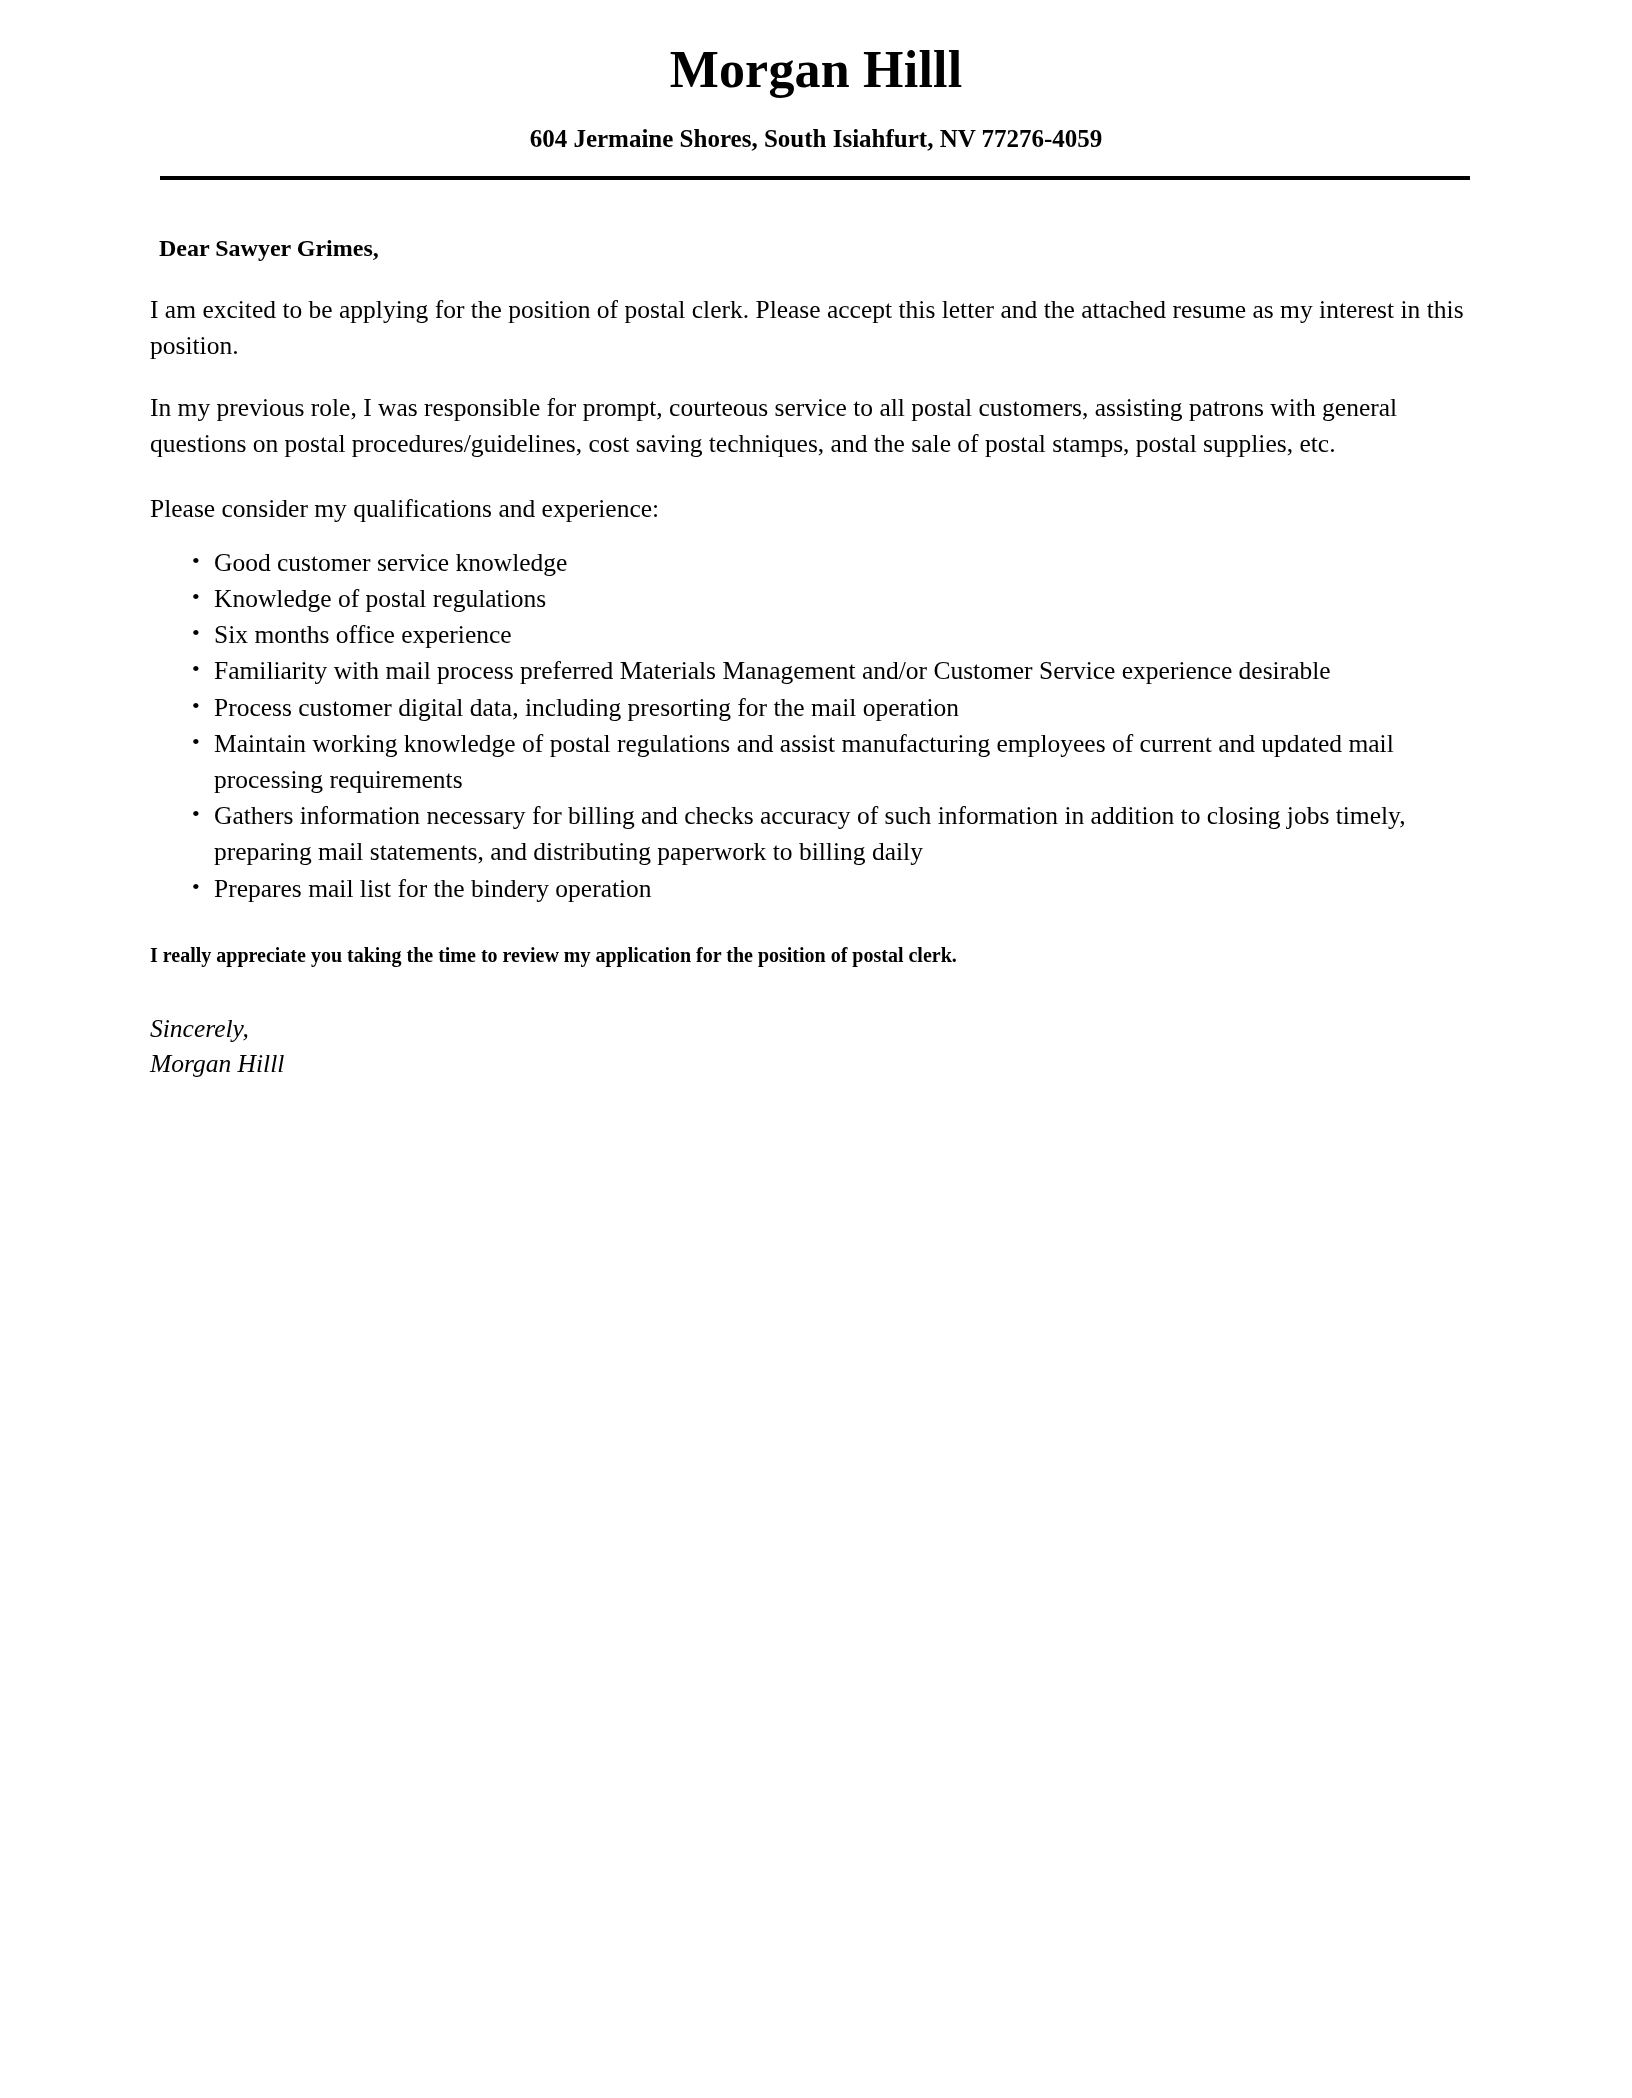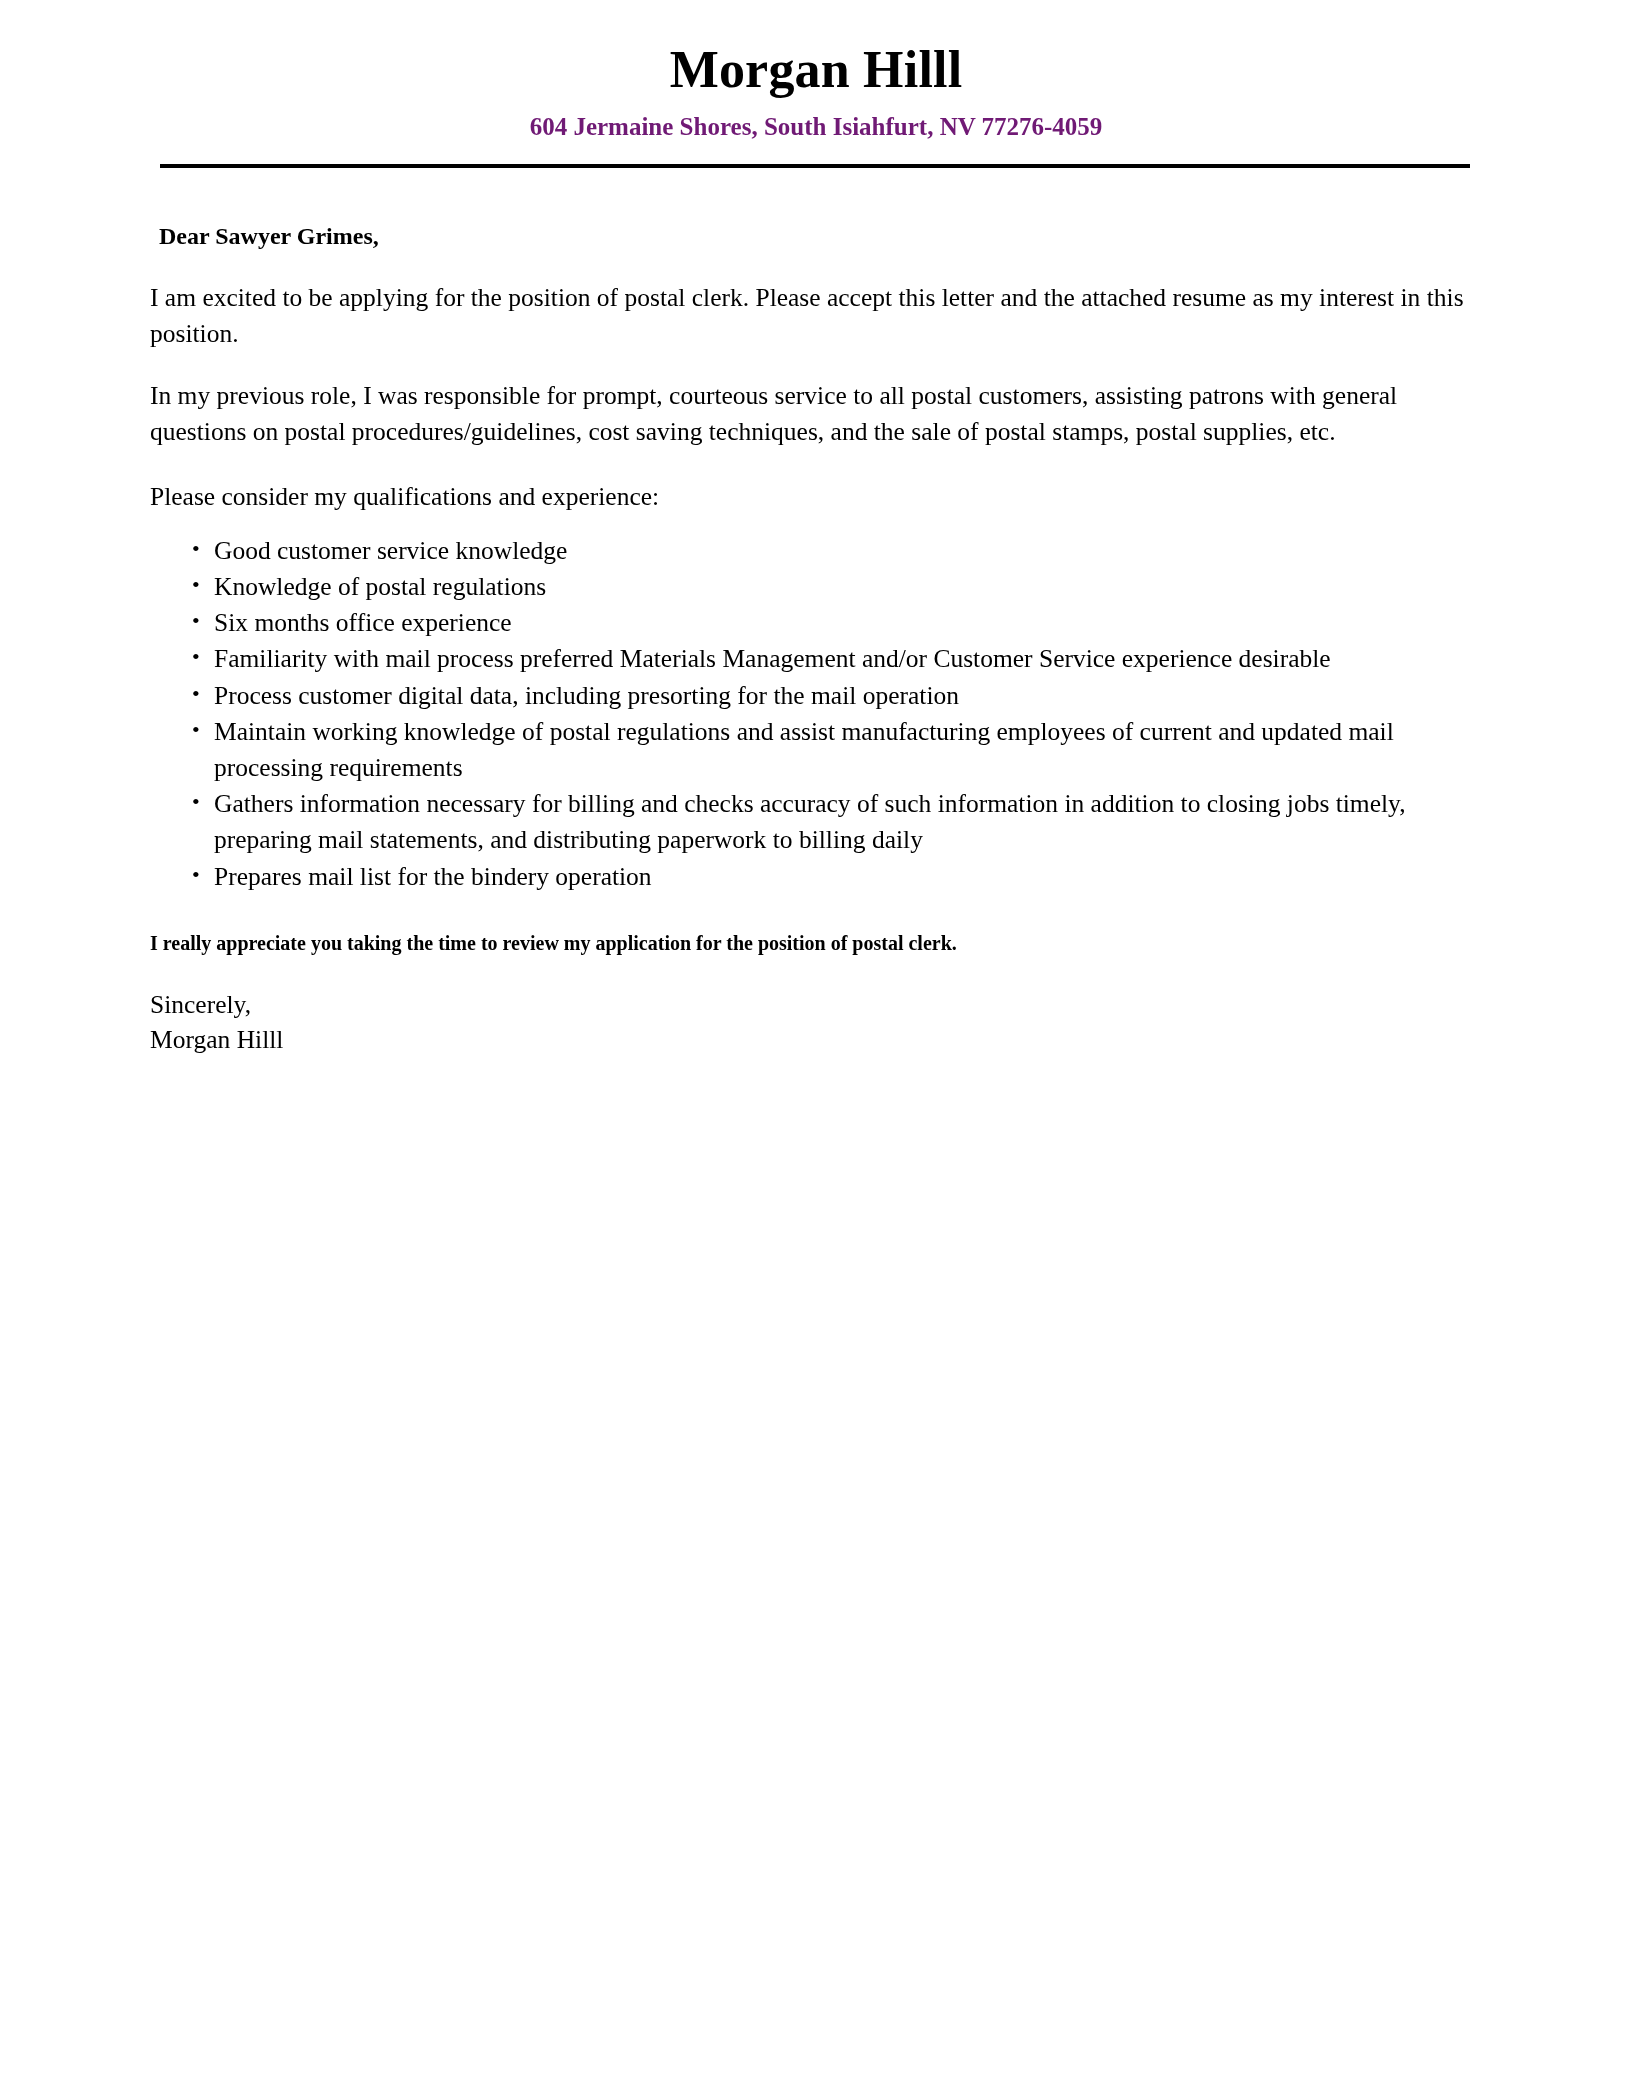--- a/index.html
+++ b/index.html
@@ -36,22 +36,22 @@
     color: #000000;
     margin: 0;
   }
 
   .letterhead-address {
     text-align: center;
     font-family: "Liberation Serif", "DejaVu Serif", serif;
     font-weight: bold;
     font-size: 25px;
     line-height: 1.2;
-    color: #701a75;
-    margin: 14px 0 0 0;
+    color: #000000;
+    margin: 26px 0 0 0;
   }
 
   .letterhead-rule {
     margin: 22px 0 0 0;
     height: 0;
     border: 0;
     border-top: 4px solid #000000;
     margin-left: 160px;
     margin-right: 162px;
   }
@@ -104,21 +104,22 @@
   }
 
   .closing-statement {
     font-weight: bold;
     margin: 34px 0 0 0;
     font-size: 20px;
     line-height: 1.4;
   }
 
   .signoff {
-    margin: 30px 0 0 0;
+    margin: 42px 0 0 0;
+    font-style: italic;
   }
 
   .signoff-line {
     margin: 0;
     line-height: 1.38;
   }
 </style>
 </head>
 <body>
 

